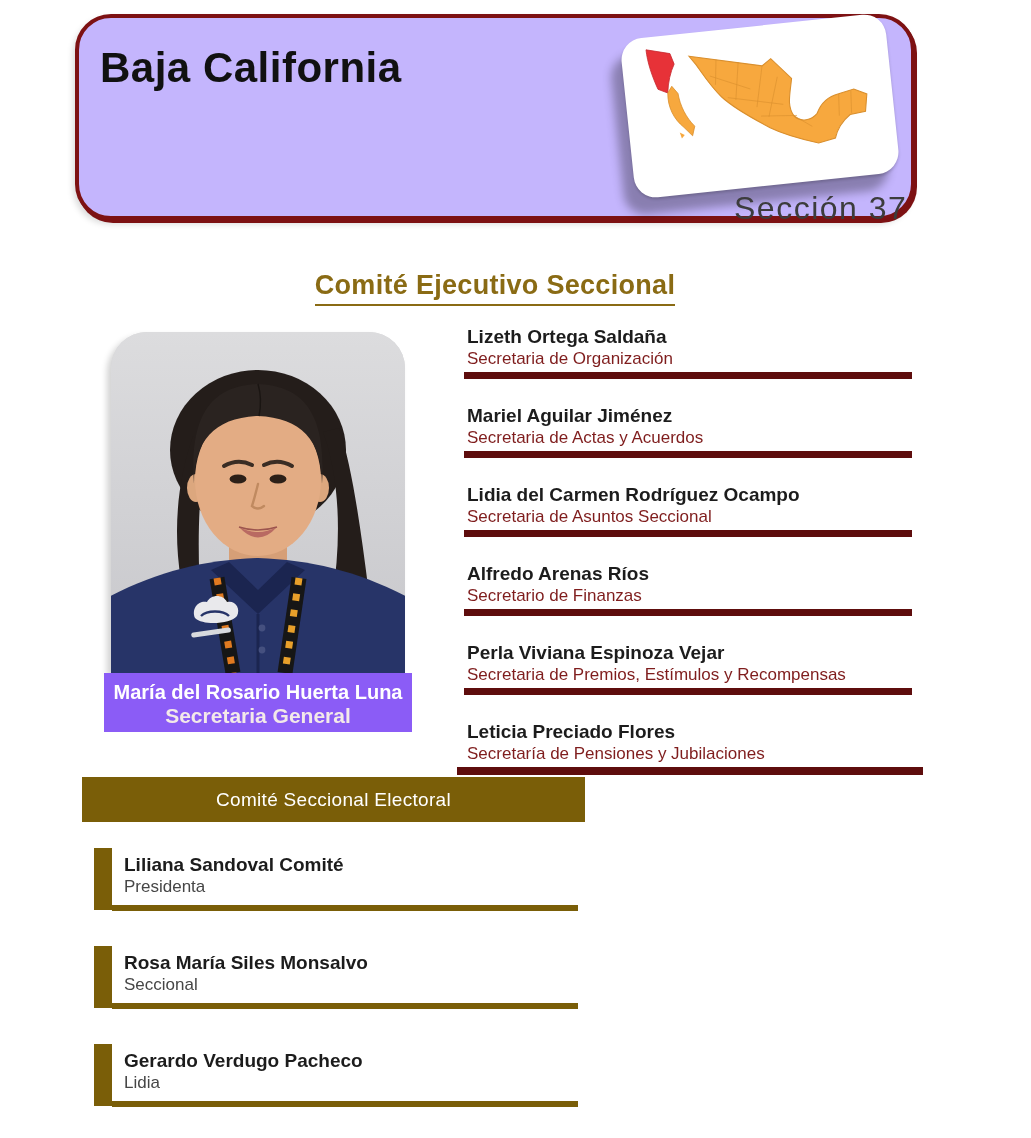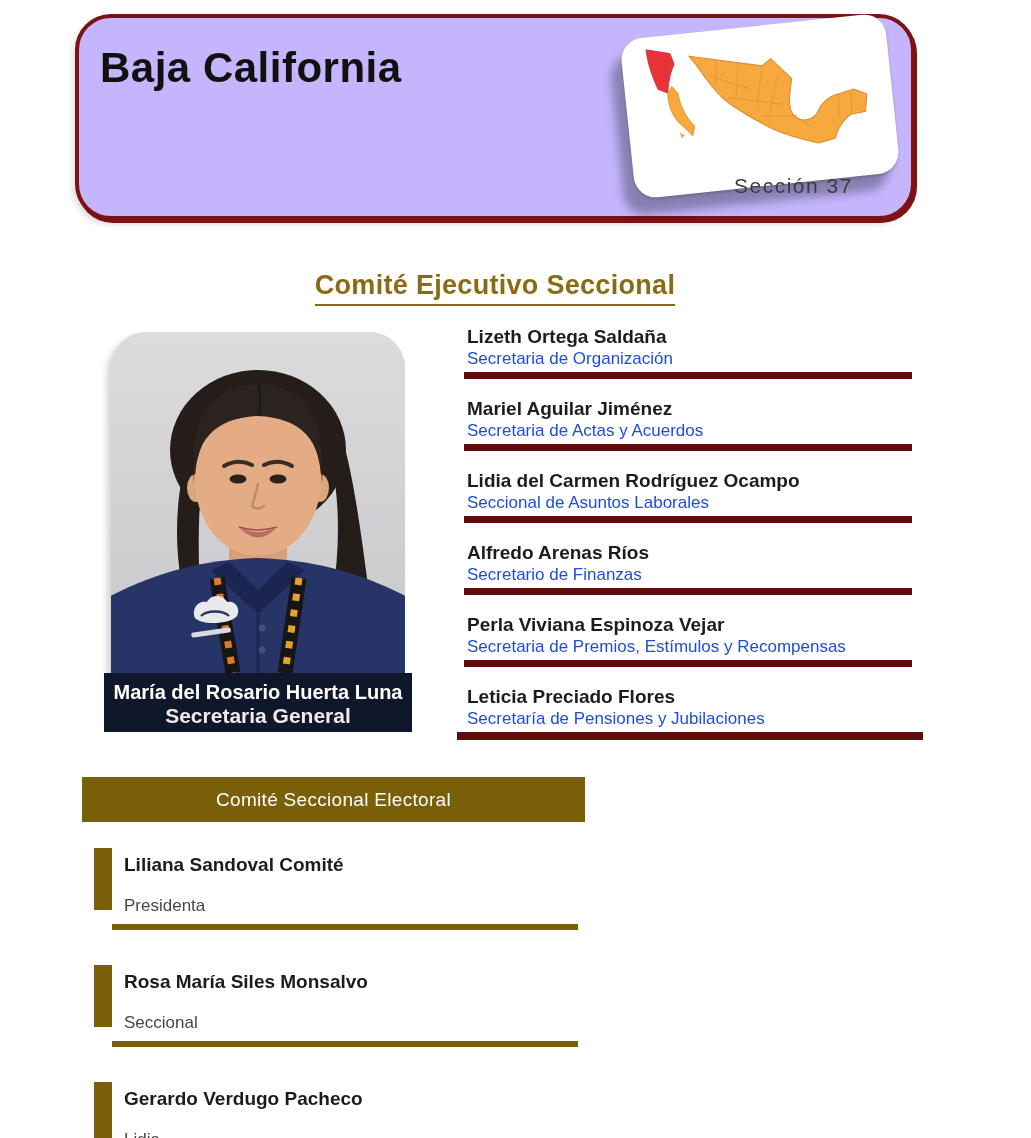--- a/index.html
+++ b/index.html
@@ -19,65 +19,65 @@
   }
   .map-tile {
     position:absolute; left:548px; top:8px; width:266px; height:160px;
     background:#ffffff; border-radius:22px;
     transform:rotate(-6deg);
     box-shadow:-12px 16px 10px rgba(0,0,0,.30), 0 2px 3px rgba(0,0,0,.18);
     padding:6px 10px;
   }
   .map-tile svg { width:100%; height:100%; }
   .section-label {
-    position:absolute; left:655px; top:156px;
-    font-size:21px; font-weight:400; color:#3C3C3C; letter-spacing:1.5px;
+    position:absolute; left:655px; top:172px;
+    font-size:32px; font-weight:400; color:#3C3C3C; letter-spacing:1.5px;
   }
 
   
   .exec-heading-wrap { position:absolute; left:75px; top:270px; width:840px; text-align:center; }
   .exec-heading {
     display:inline-block; font-size:27px; font-weight:800; color:#8A6B14;
     text-decoration-thickness:2px; text-underline-offset:4px;
     border-bottom:2px solid #8A6B14; padding-bottom:3px; letter-spacing:.3px;
   }
 
   .photo-card { position:absolute; left:104px; top:332px; width:308px; }
   .photo-frame {
     width:294px; height:341px; margin:0 auto;
     border-radius:36px 36px 0 0; overflow:hidden; background:#d5d5d7;
     box-shadow:-4px 4px 6px rgba(0,0,0,.18);
   }
   .photo-frame svg { display:block; width:100%; height:100%; }
   .photo-caption {
-    width:308px; height:59px; background:#0f172a; color:#ffffff;
+    width:308px; height:59px; background:#8b5cf6; color:#ffffff;
     text-align:center; padding-top:7px;
   }
   .photo-caption .cap-name { font-size:20px; font-weight:700; line-height:24px; }
   .photo-caption .cap-role { font-size:21px; font-weight:700; line-height:23px; color:#f3e9e9; }
 
   .exec-list { position:absolute; left:467px; top:326px; width:460px; }
-  .exec-entry { margin-bottom:19px; }
+  .exec-entry { margin-bottom:26px; }
   .exec-entry .m-name { font-size:19px; line-height:22px; font-weight:800; color:#1c1c1c; }
-  .exec-entry .m-role { font-size:17px; line-height:21px; font-weight:400; color:#1d4ed8; }
+  .exec-entry .m-role { font-size:17px; line-height:21px; font-weight:400; color:#7f1d1d; }
   .exec-entry .m-bar { margin-top:3px; margin-left:-3px; width:448px; height:7px; background:#5E0D0D; }
   .exec-entry:last-child .m-bar { width:466px; margin-left:-10px; height:8px; }
 
   
   .electoral-header {
     position:absolute; left:82px; top:777px; width:503px; height:45px;
     background:#7A5E08; color:#ffffff; text-align:center;
     font-size:19px; font-weight:400; line-height:45px; letter-spacing:.3px;
   }
   .electoral-list { position:absolute; left:94px; top:848px; width:490px; }
   .electoral-entry { position:relative; margin-bottom:35px; }
   .electoral-entry .gold-block { position:absolute; left:0; top:0; width:18px; height:62px; background:#7A5E08; }
   .electoral-entry .e-text { margin-left:30px; padding-top:6px; }
   .electoral-entry .m-name { font-size:19px; line-height:22px; font-weight:800; color:#1c1c1c; }
-  .electoral-entry .m-role { font-size:17px; line-height:21px; font-weight:400; color:#464646;margin-top:19px; }
+  .electoral-entry .m-role { font-size:17px; line-height:21px; font-weight:400; color:#464646; }
   .electoral-entry .gold-bar { margin-left:18px; margin-top:8px; width:466px; height:6px; background:#7A5E08; }
 </style>
 </head>
 <body>
 
 <div id="page">
 
   <div class="header-card">
     <div class="state-title">Baja California</div>
 
@@ -181,21 +181,21 @@
       <div class="m-role">Secretaria de Organización</div>
       <div class="m-bar"></div>
     </div>
     <div class="exec-entry">
       <div class="m-name">Mariel Aguilar Jiménez</div>
       <div class="m-role">Secretaria de Actas y Acuerdos</div>
       <div class="m-bar"></div>
     </div>
     <div class="exec-entry">
       <div class="m-name">Lidia del Carmen Rodríguez Ocampo</div>
-      <div class="m-role">Seccional de Asuntos Laborales</div>
+      <div class="m-role">Secretaria de Asuntos Seccional</div>
       <div class="m-bar"></div>
     </div>
     <div class="exec-entry">
       <div class="m-name">Alfredo Arenas Ríos</div>
       <div class="m-role">Secretario de Finanzas</div>
       <div class="m-bar"></div>
     </div>
     <div class="exec-entry">
       <div class="m-name">Perla Viviana Espinoza Vejar</div>
       <div class="m-role">Secretaria de Premios, Estímulos y Recompensas</div>

